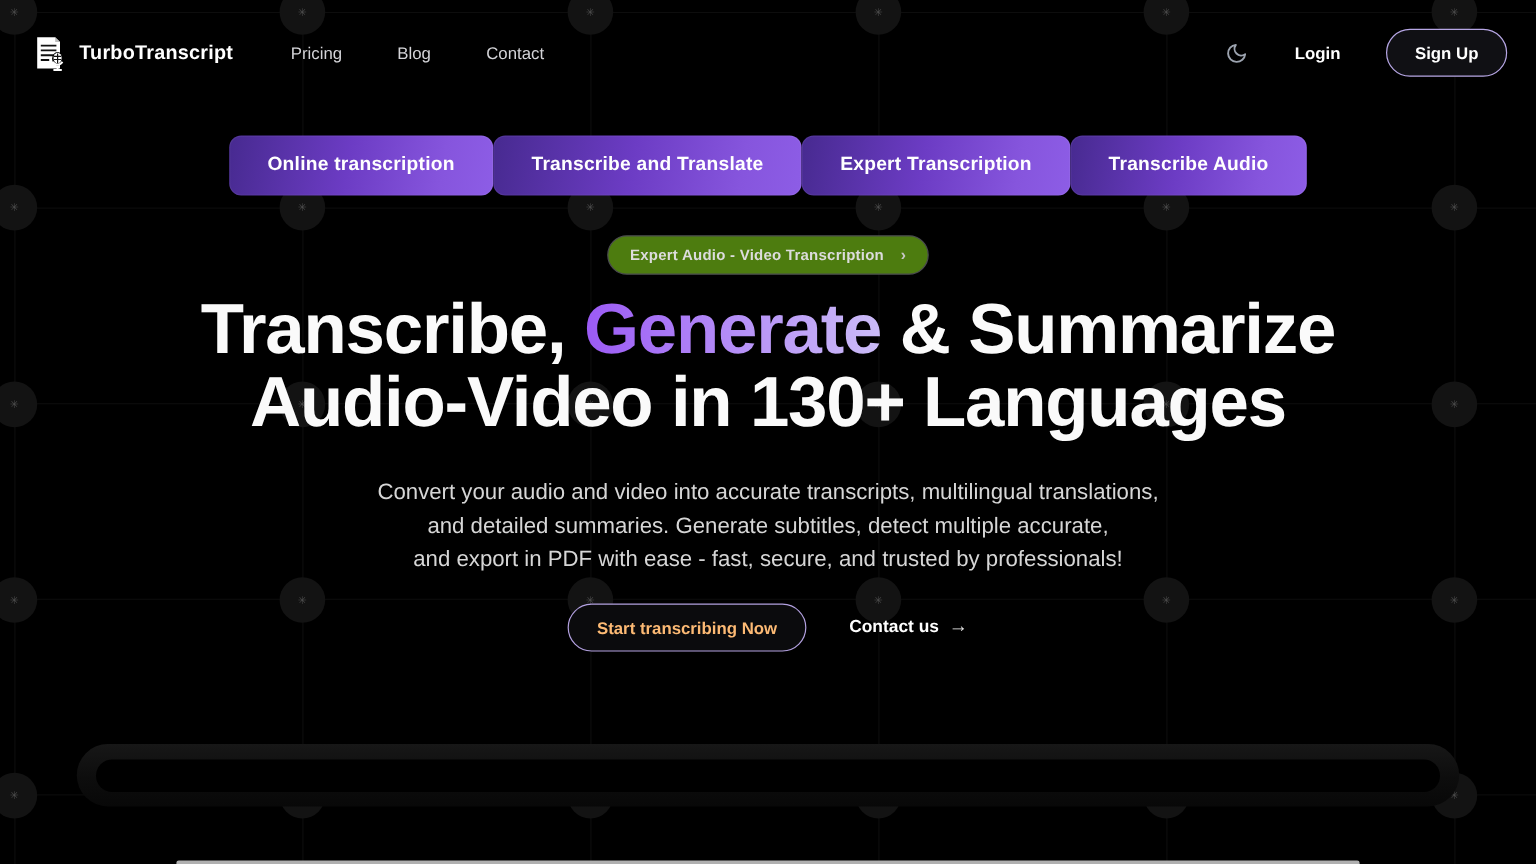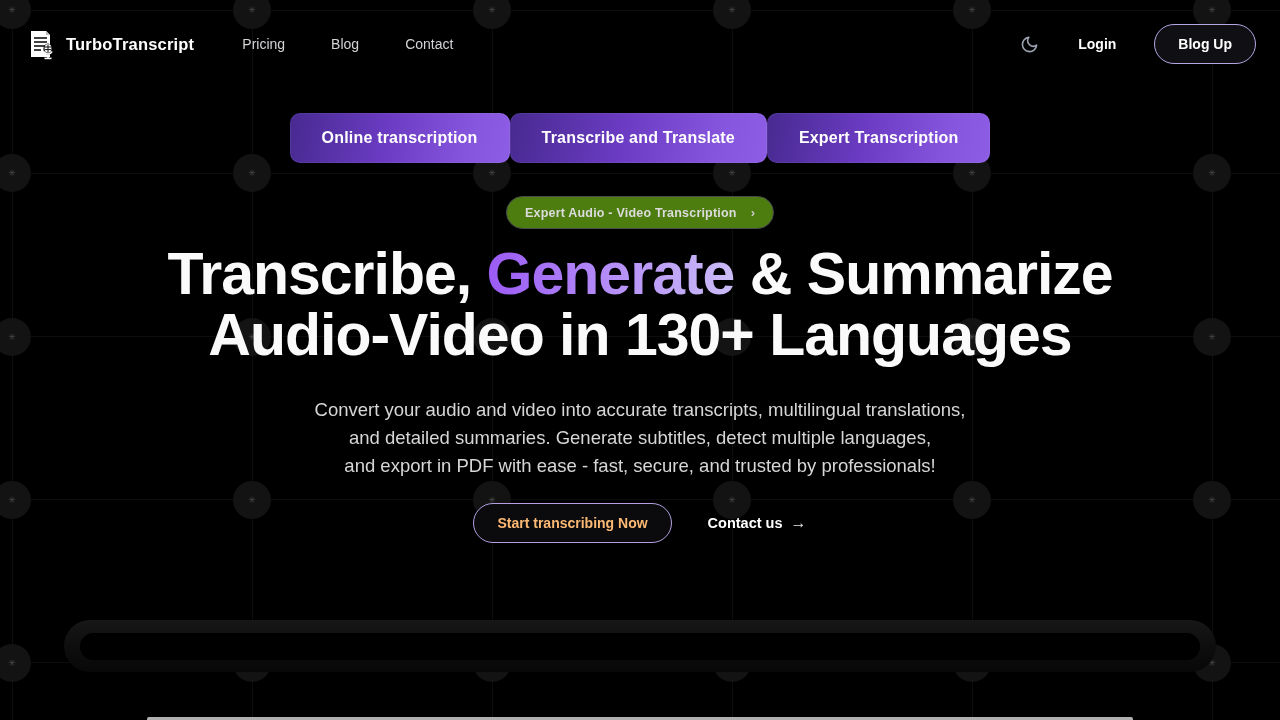--- a/index.html
+++ b/index.html
@@ -172,43 +172,44 @@
     <span class="nav-link">Blog</span>
     <span class="nav-link">Contact</span>
   </nav>
   <div class="nav-right">
     <span class="moon-btn">
       <svg width="19" height="19" viewBox="0 0 24 24" fill="none" stroke="#9ca3af" stroke-width="2" stroke-linecap="round" stroke-linejoin="round">
         <path d="M21 12.79A9 9 0 1 1 11.21 3 7 7 0 0 0 21 12.79z"></path>
       </svg>
     </span>
     <span class="login-link">Login</span>
-    <button class="signup-btn">Blog Up</button>
+    <button class="signup-btn">Sign Up</button>
   </div>
 </header>
 
 <div class="cat-row">
   <button class="cat-btn">Online transcription</button>
   <button class="cat-btn">Transcribe and Translate</button>
   <button class="cat-btn">Expert Transcription</button>
+  <button class="cat-btn">Transcribe Audio</button>
 </div>
 
 <div class="badge">
   <span class="badge-label">Expert Audio - Video Transcription</span>
   <span class="badge-chevron">›</span>
 </div>
 
 <h1 class="headline">
   <span><span>Transcribe, </span><span class="hl-gradient">Generate</span><span> &amp; Summarize</span></span><br>
   <span>Audio-Video in 130+ Languages</span>
 </h1>
 
 <div class="hero-desc">
   <div>Convert your audio and video into accurate transcripts, multilingual translations,</div>
-  <div>and detailed summaries. Generate subtitles, detect multiple languages,</div>
+  <div>and detailed summaries. Generate subtitles, detect multiple accurate,</div>
   <div>and export in PDF with ease - fast, secure, and trusted by professionals!</div>
 </div>
 
 <div class="cta-row">
   <button class="primary-cta">Start transcribing Now</button>
   <div class="secondary-cta">
     <span>Contact us</span>
     <span class="arrow-glyph">→</span>
   </div>
 </div>

